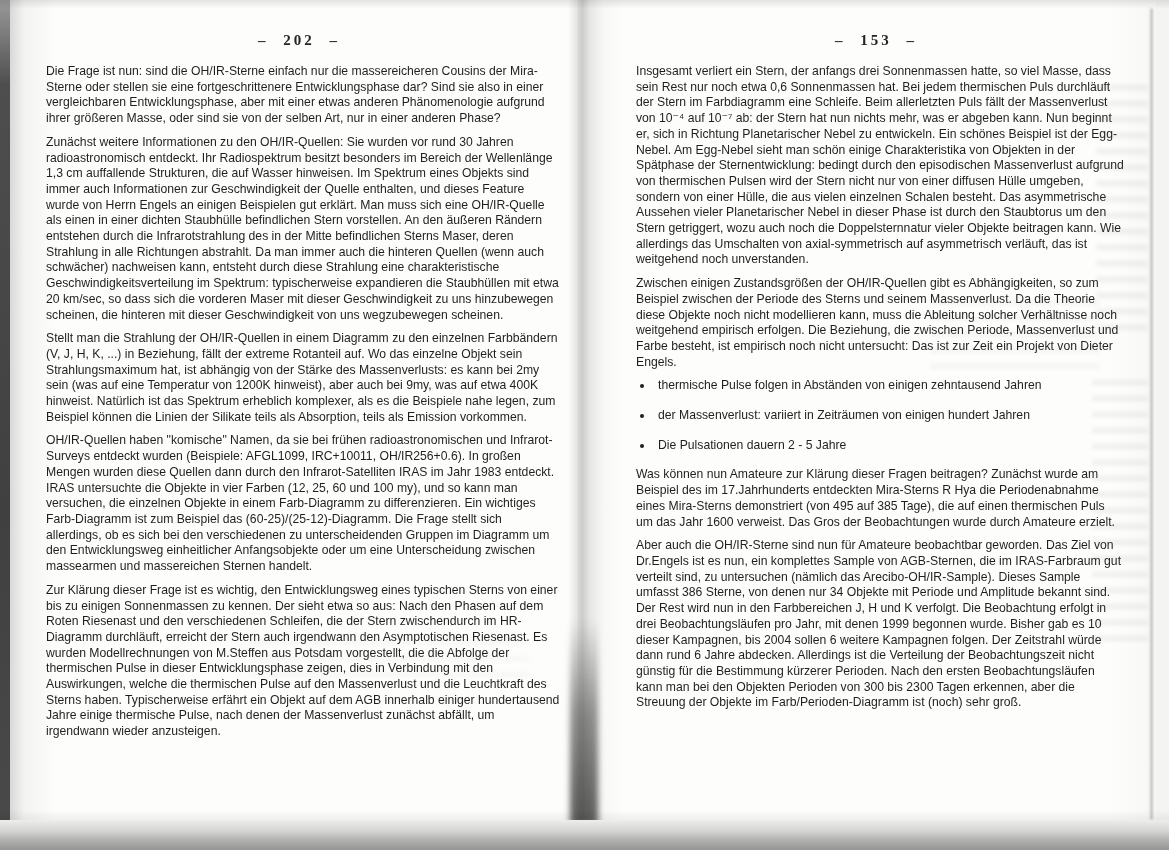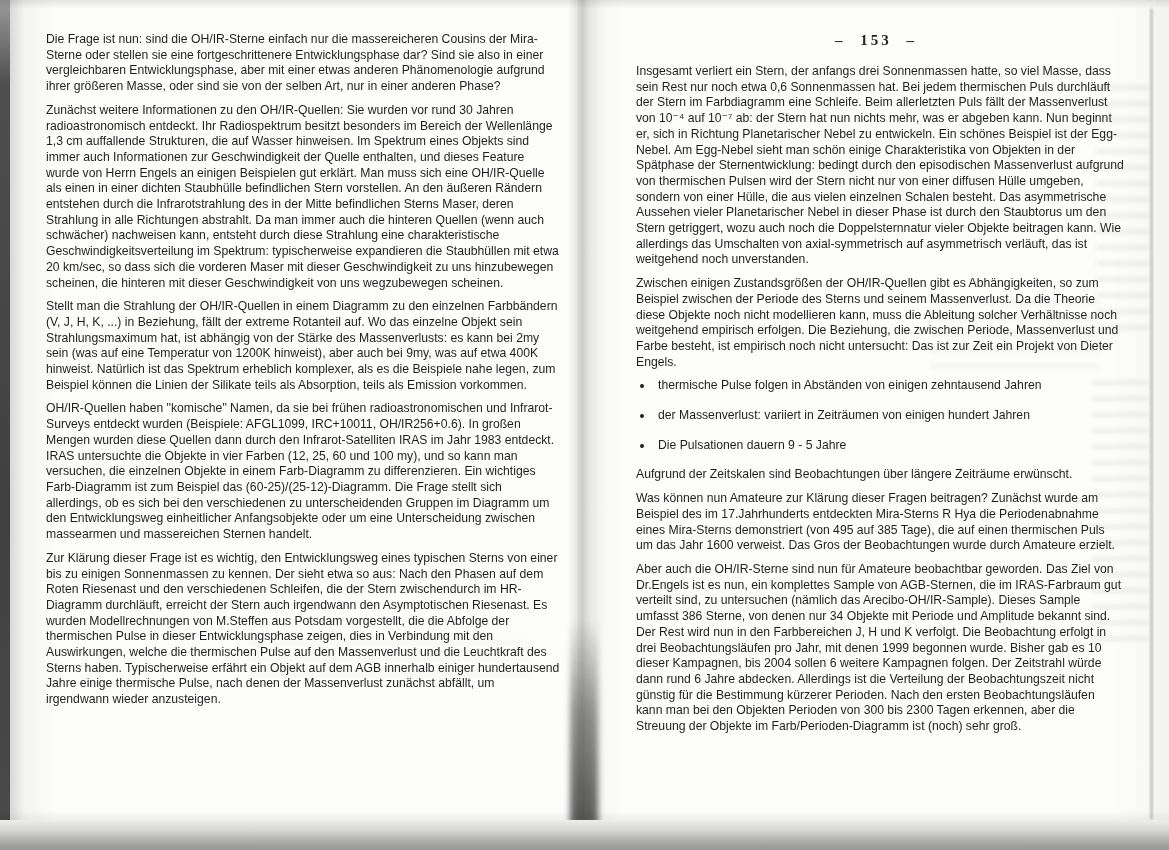--- a/index.html
+++ b/index.html
@@ -124,39 +124,39 @@
 </style>
 </head>
 <body>
 
 <div class="scan">
 
   <div class="left-dark-strip"></div>
 
   <div class="page page-left">
     <div class="page-inner-left">
+      <div class="pagenum">– 202 –</div>
       <p>Die Frage ist nun: sind die OH/IR-Sterne einfach nur die massereicheren Cousins der Mira-Sterne oder stellen sie eine fortgeschrittenere Entwicklungsphase dar? Sind sie also in einer vergleichbaren Entwicklungsphase, aber mit einer etwas anderen Phänomenologie aufgrund ihrer größeren Masse, oder sind sie von der selben Art, nur in einer anderen Phase?</p>
       <p>Zunächst weitere Informationen zu den OH/IR-Quellen: Sie wurden vor rund 30 Jahren radioastronomisch entdeckt. Ihr Radiospektrum besitzt besonders im Bereich der Wellenlänge 1,3 cm auffallende Strukturen, die auf Wasser hinweisen. Im Spektrum eines Objekts sind immer auch Informationen zur Geschwindigkeit der Quelle enthalten, und dieses Feature wurde von Herrn Engels an einigen Beispielen gut erklärt. Man muss sich eine OH/IR-Quelle als einen in einer dichten Staubhülle befindlichen Stern vorstellen. An den äußeren Rändern entstehen durch die Infrarotstrahlung des in der Mitte befindlichen Sterns Maser, deren Strahlung in alle Richtungen abstrahlt. Da man immer auch die hinteren Quellen (wenn auch schwächer) nachweisen kann, entsteht durch diese Strahlung eine charakteristische Geschwindigkeitsverteilung im Spektrum: typischerweise expandieren die Staubhüllen mit etwa 20 km/sec, so dass sich die vorderen Maser mit dieser Geschwindigkeit zu uns hinzubewegen scheinen, die hinteren mit dieser Geschwindigkeit von uns wegzubewegen scheinen.</p>
       <p>Stellt man die Strahlung der OH/IR-Quellen in einem Diagramm zu den einzelnen Farbbändern (V, J, H, K, ...) in Beziehung, fällt der extreme Rotanteil auf. Wo das einzelne Objekt sein Strahlungsmaximum hat, ist abhängig von der Stärke des Massenverlusts: es kann bei 2my sein (was auf eine Temperatur von 1200K hinweist), aber auch bei 9my, was auf etwa 400K hinweist. Natürlich ist das Spektrum erheblich komplexer, als es die Beispiele nahe legen, zum Beispiel können die Linien der Silikate teils als Absorption, teils als Emission vorkommen.</p>
       <p>OH/IR-Quellen haben "komische" Namen, da sie bei frühen radioastronomischen und Infrarot-Surveys entdeckt wurden (Beispiele: AFGL1099, IRC+10011, OH/IR256+0.6). In großen Mengen wurden diese Quellen dann durch den Infrarot-Satelliten IRAS im Jahr 1983 entdeckt. IRAS untersuchte die Objekte in vier Farben (12, 25, 60 und 100 my), und so kann man versuchen, die einzelnen Objekte in einem Farb-Diagramm zu differenzieren. Ein wichtiges Farb-Diagramm ist zum Beispiel das (60-25)/(25-12)-Diagramm. Die Frage stellt sich allerdings, ob es sich bei den verschiedenen zu unterscheidenden Gruppen im Diagramm um den Entwicklungsweg einheitlicher Anfangsobjekte oder um eine Unterscheidung zwischen massearmen und massereichen Sternen handelt.</p>
       <p>Zur Klärung dieser Frage ist es wichtig, den Entwicklungsweg eines typischen Sterns von einer bis zu einigen Sonnenmassen zu kennen. Der sieht etwa so aus: Nach den Phasen auf dem Roten Riesenast und den verschiedenen Schleifen, die der Stern zwischendurch im HR-Diagramm durchläuft, erreicht der Stern auch irgendwann den Asymptotischen Riesenast. Es wurden Modellrechnungen von M.Steffen aus Potsdam vorgestellt, die die Abfolge der thermischen Pulse in dieser Entwicklungsphase zeigen, dies in Verbindung mit den Auswirkungen, welche die thermischen Pulse auf den Massenverlust und die Leuchtkraft des Sterns haben. Typischerweise erfährt ein Objekt auf dem AGB innerhalb einiger hundertausend Jahre einige thermische Pulse, nach denen der Massenverlust zunächst abfällt, um irgendwann wieder anzusteigen.</p>
     </div>
   </div>
 
   <div class="page page-right">
     <div class="page-inner-right">
       <div class="pagenum">– 153 –</div>
       <p>Insgesamt verliert ein Stern, der anfangs drei Sonnenmassen hatte, so viel Masse, dass sein Rest nur noch etwa 0,6 Sonnenmassen hat. Bei jedem thermischen Puls durchläuft der Stern im Farbdiagramm eine Schleife. Beim allerletzten Puls fällt der Massenverlust von 10⁻⁴ auf 10⁻⁷ ab: der Stern hat nun nichts mehr, was er abgeben kann. Nun beginnt er, sich in Richtung Planetarischer Nebel zu entwickeln. Ein schönes Beispiel ist der Egg-Nebel. Am Egg-Nebel sieht man schön einige Charakteristika von Objekten in der Spätphase der Sternentwicklung: bedingt durch den episodischen Massenverlust aufgrund von thermischen Pulsen wird der Stern nicht nur von einer diffusen Hülle umgeben, sondern von einer Hülle, die aus vielen einzelnen Schalen besteht. Das asymmetrische Aussehen vieler Planetarischer Nebel in dieser Phase ist durch den Staubtorus um den Stern getriggert, wozu auch noch die Doppelsternnatur vieler Objekte beitragen kann. Wie allerdings das Umschalten von axial-symmetrisch auf asymmetrisch verläuft, das ist weitgehend noch unverstanden.</p>
       <p>Zwischen einigen Zustandsgrößen der OH/IR-Quellen gibt es Abhängigkeiten, so zum Beispiel zwischen der Periode des Sterns und seinem Massenverlust. Da die Theorie diese Objekte noch nicht modellieren kann, muss die Ableitung solcher Verhältnisse noch weitgehend empirisch erfolgen. Die Beziehung, die zwischen Periode, Massenverlust und Farbe besteht, ist empirisch noch nicht untersucht: Das ist zur Zeit ein Projekt von Dieter Engels.</p>
       <ul>
         <li>thermische Pulse folgen in Abständen von einigen zehntausend Jahren</li>
         <li>der Massenverlust: variiert in Zeiträumen von einigen hundert Jahren</li>
-        <li>Die Pulsationen dauern 9 - 5 Jahre</li>
+        <li>Die Pulsationen dauern 2 - 5 Jahre</li>
       </ul>
-      <p>Aufgrund der Zeitskalen sind Beobachtungen über längere Zeiträume erwünscht.</p>
       <p>Was können nun Amateure zur Klärung dieser Fragen beitragen? Zunächst wurde am Beispiel des im 17.Jahrhunderts entdeckten Mira-Sterns R Hya die Periodenabnahme eines Mira-Sterns demonstriert (von 495 auf 385 Tage), die auf einen thermischen Puls um das Jahr 1600 verweist. Das Gros der Beobachtungen wurde durch Amateure erzielt.</p>
       <p>Aber auch die OH/IR-Sterne sind nun für Amateure beobachtbar geworden. Das Ziel von Dr.Engels ist es nun, ein komplettes Sample von AGB-Sternen, die im IRAS-Farbraum gut verteilt sind, zu untersuchen (nämlich das Arecibo-OH/IR-Sample). Dieses Sample umfasst 386 Sterne, von denen nur 34 Objekte mit Periode und Amplitude bekannt sind. Der Rest wird nun in den Farbbereichen J, H und K verfolgt. Die Beobachtung erfolgt in drei Beobachtungsläufen pro Jahr, mit denen 1999 begonnen wurde. Bisher gab es 10 dieser Kampagnen, bis 2004 sollen 6 weitere Kampagnen folgen. Der Zeitstrahl würde dann rund 6 Jahre abdecken. Allerdings ist die Verteilung der Beobachtungszeit nicht günstig für die Bestimmung kürzerer Perioden. Nach den ersten Beobachtungsläufen kann man bei den Objekten Perioden von 300 bis 2300 Tagen erkennen, aber die Streuung der Objekte im Farb/Perioden-Diagramm ist (noch) sehr groß.</p>
     </div>
   </div>
 
   <div class="gutter-shadow"></div>
   <div class="gutter-dark-bottom"></div>
   <div class="right-crease"></div>
   <div class="ghost ghost-a"></div>
   <div class="ghost ghost-b"></div>

